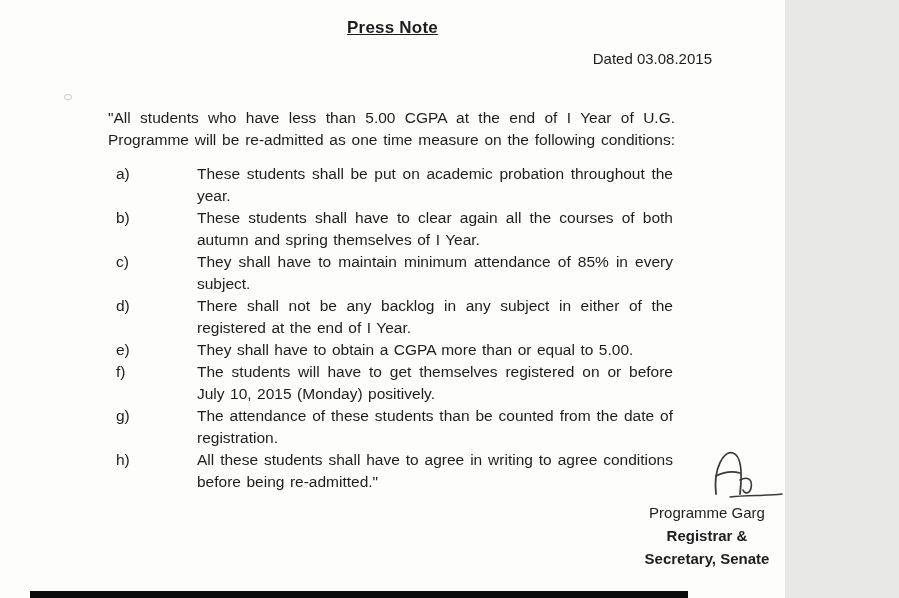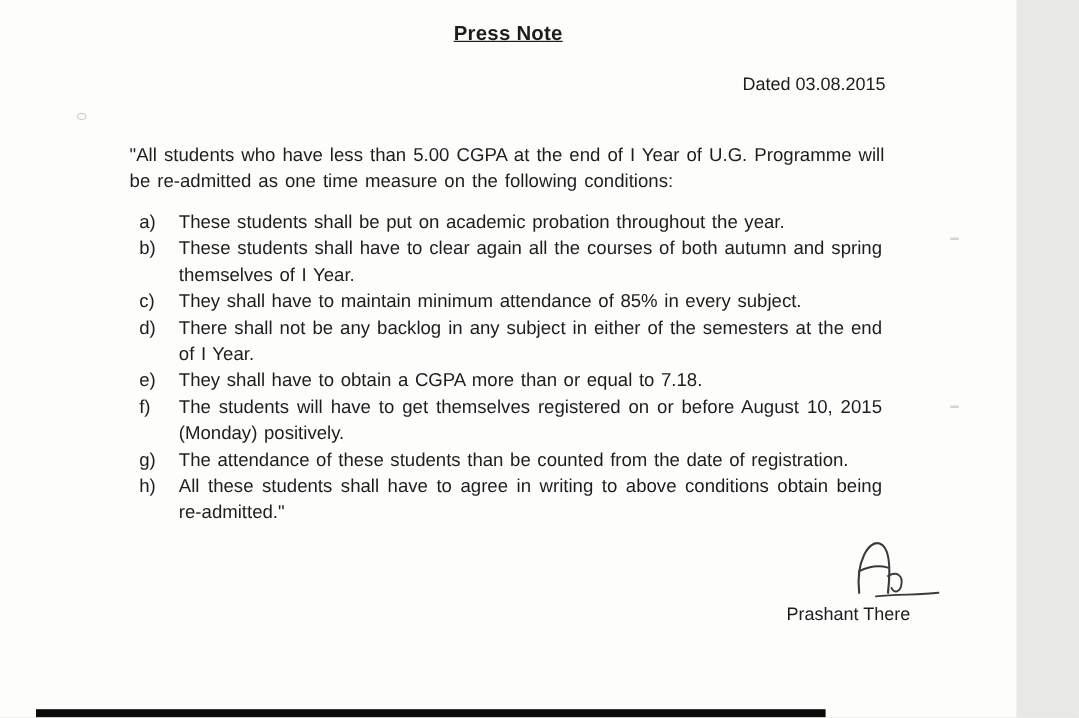--- a/index.html
+++ b/index.html
@@ -1,54 +1,54 @@
 <!DOCTYPE html>
 <html><head>
 <meta charset="utf-8">
 <style>
   html, body { margin: 0; padding: 0; background: #e8e8e6; }
   .doc {
     position: relative;
-    width: 847px;
+    width: 785px;
     height: 598px;
     background: #fdfdfb;
     font-family: "Liberation Sans", sans-serif;
     color: #1d1d20;
     overflow: hidden;
     box-sizing: border-box;
   }
   .title {
     padding-top: 18px;
     text-align: center;
     font-size: 17px;
     font-weight: bold;
     letter-spacing: 0.2px;
   }
   .title .underlined { text-decoration: underline; }
   .date-line {
-    margin-top: 24px;
-    padding-right: 109px;
+    margin-top: 12px;
+    padding-right: 73px;
     text-align: right;
     font-size: 15px;
   }
   .intro {
     margin: 40px 110px 0 108px;
     font-size: 15.5px;
     line-height: 22px;
     text-align: justify;
     word-spacing: 1.5px;
   }
   .conditions {
     margin: 12px 112px 0 116px;
     font-size: 15.5px;
     line-height: 22px;
   }
   .cond { display: flex; }
   .cond .label { flex: 0 0 33px; }
-  .cond .text { flex: 1; text-align: justify; word-spacing: 1.2px; }
+  .cond .text { flex: 1; text-align: justify; word-spacing: 1.2px; margin-left: 48px; }
   .signature {
     position: absolute;
     left: 612px;
     top: 446px;
     width: 190px;
     text-align: center;
     font-size: 15px;
   }
   .sig-scribble { display: block; margin: 0 14px 2px auto; }
   .sig-name { line-height: 22px; }
@@ -100,48 +100,50 @@
     <div class="cond">
       <span class="label">b)</span>
       <span class="text">These students shall have to clear again all the courses of both autumn and spring themselves of I Year.</span>
     </div>
     <div class="cond">
       <span class="label">c)</span>
       <span class="text">They shall have to maintain minimum attendance of 85% in every subject.</span>
     </div>
     <div class="cond">
       <span class="label">d)</span>
-      <span class="text">There shall not be any backlog in any subject in either of the semesters at the end of I Year.</span>
+      <span class="text">There shall not be any backlog in any subject in either of the registered at the end of I Year.</span>
     </div>
     <div class="cond">
       <span class="label">e)</span>
-      <span class="text">They shall have to obtain a CGPA more than or equal to 7.18.</span>
+      <span class="text">They shall have to obtain a CGPA more than or equal to 5.00.</span>
     </div>
     <div class="cond">
       <span class="label">f)</span>
-      <span class="text">The students will have to get themselves registered on or before August 10, 2015 (Monday) positively.</span>
+      <span class="text">The students will have to get themselves registered on or before July 10, 2015 (Monday) positively.</span>
     </div>
     <div class="cond">
       <span class="label">g)</span>
       <span class="text">The attendance of these students than be counted from the date of registration.</span>
     </div>
     <div class="cond">
       <span class="label">h)</span>
-      <span class="text">All these students shall have to agree in writing to above conditions obtain being re-admitted."</span>
+      <span class="text">All these students shall have to agree in writing to agree conditions before being re-admitted."</span>
     </div>
   </div>
 
   <div class="signature">
     <svg class="sig-scribble" width="86" height="54" viewBox="0 0 86 54" fill="none" xmlns="http://www.w3.org/2000/svg">
       <path d="M14,48 C11,22 22,4 31,7 C40,10 40,30 38,48" stroke="#3a3a3c" stroke-width="1.8" fill="none" stroke-linecap="round"></path>
       <path d="M14,30 C22,26 31,25 38,27" stroke="#3a3a3c" stroke-width="1.6" fill="none" stroke-linecap="round"></path>
       <path d="M38,34 C45,30 51,33 49,42 C48,47 43,49 41,44" stroke="#3a3a3c" stroke-width="1.6" fill="none" stroke-linecap="round"></path>
       <path d="M28,51 C44,49 64,50 80,48" stroke="#3a3a3c" stroke-width="1.6" fill="none" stroke-linecap="round"></path>
     </svg>
-    <div class="sig-name">Prashant There</div>
+    <div class="sig-name">Programme Garg</div>
+    <div class="sig-role">Registrar &amp;</div>
+    <div class="sig-role">Secretary, Senate</div>
   </div>
 
   <div class="speck"></div>
   <div class="edge-tick" style="left:792px; top:198px;"></div>
   <div class="edge-tick" style="left:792px; top:338px;"></div>
   <div class="scan-bar"></div>
 
 </div>
 
 </body></html>

